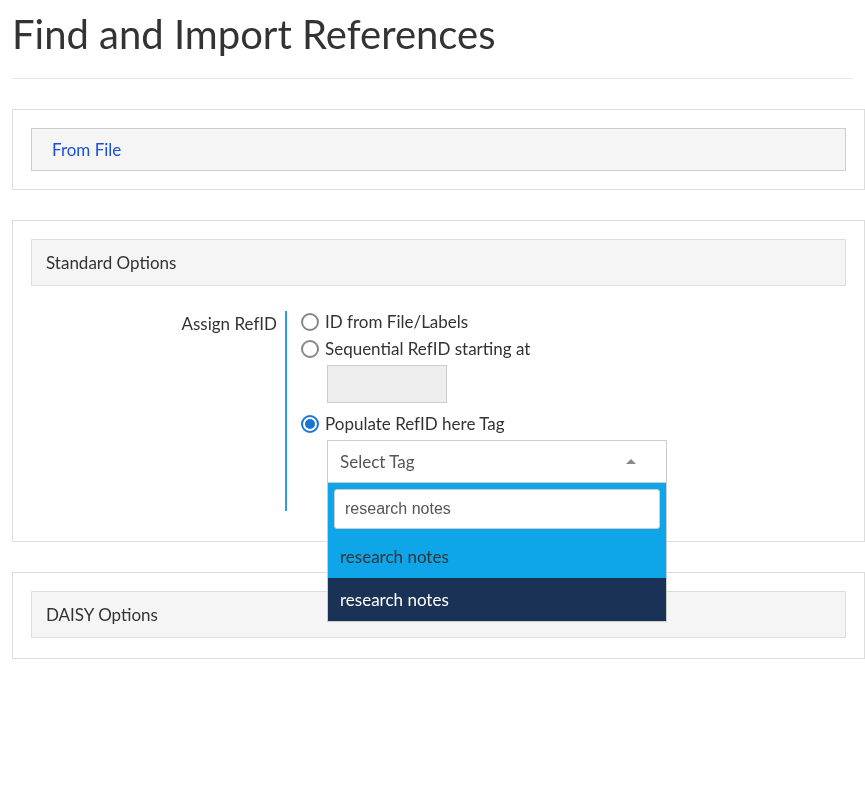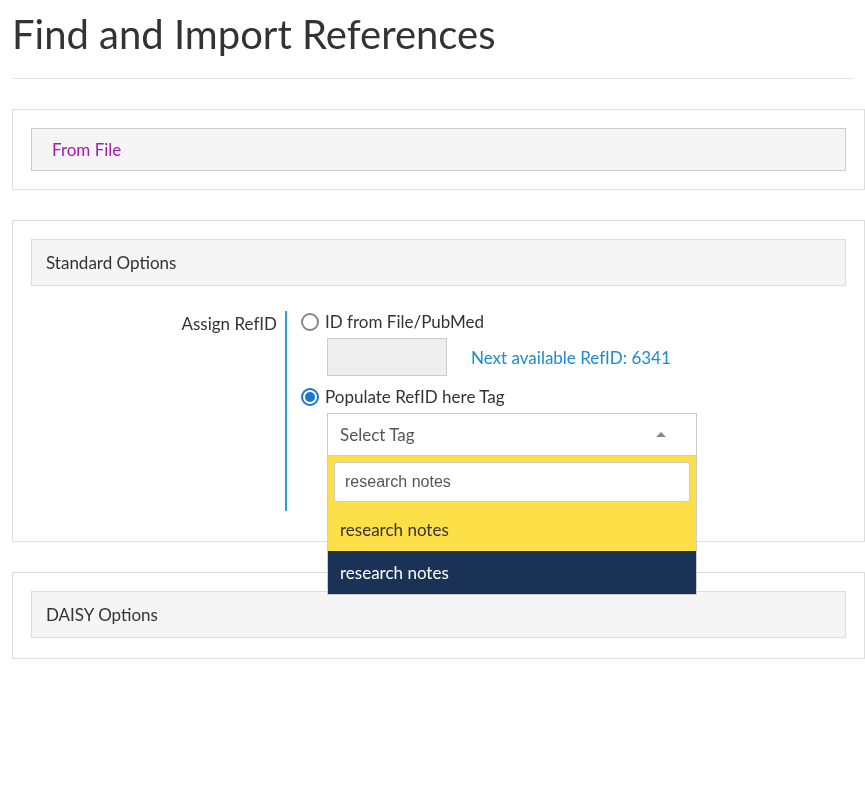--- a/index.html
+++ b/index.html
@@ -25,21 +25,21 @@
     border: 1px solid #ddd;
     background: #fff;
     margin: 0 0 30px 12px;
     padding: 18px 18px;
   }
   .dropdown-header {
     border: 1px solid #ccc;
     background: #f5f5f5;
     padding: 10px 20px;
     font-size: 17px;
-    color: #a21caf;
+    color: #1d4ed8;
     width: 100%;
   }
   .panel-header {
     border: 1px solid #ddd;
     background: #f5f5f5;
     padding: 12px 14px;
     font-size: 17px;
     color: #333;
     width: 100%;
   }
@@ -103,21 +103,21 @@
   }
   .next-link {
     color: #1a8ccf;
     font-size: 17px;
     margin-left: 24px;
     cursor: pointer;
   }
   .seq-row { display:flex; align-items:center; margin: 4px 0 10px 0;}
   .select-wrap {
     position: relative;
-    width: 370px;
+    width: 340px;
     margin-left: 26px;
     margin-top: 4px;
   }
   .select-button {
     width: 100%;
     border: 1px solid #ccc;
     background: #fff;
     padding: 10px 30px 10px 12px;
     text-align: left;
     font-size: 17px;
@@ -130,21 +130,21 @@
   .caret-up {
     width: 0; height: 0;
     border-left: 5px solid transparent;
     border-right: 5px solid transparent;
     border-bottom: 5px solid #888;
   }
   .dropdown-panel {
     position: absolute;
     z-index: 20;
     left: 0; width: 100%;
-    background: #fde047;
+    background: #0ea5e9;
     border: 1px solid #ccc;
     border-top: 1px solid #ccc;
   }
   .search-box {
     margin: 6px;
     width: calc(100% - 12px);
     border: 1px solid #ccc;
     border-radius: 3px;
     padding: 10px 10px;
     font-size: 16px;
@@ -188,26 +188,29 @@
 
   <div class="form-area" style="position:relative;">
     <div style="position:absolute;left:134px;top:0;bottom:0;width:2px;background:#2e9ddd"></div>
 
     <div class="form-row" style="min-height:200px">
       <div class="form-label">Assign RefID</div>
       <div class="form-controls">
 
         <label class="radio-line">
           <span class="radio"></span>
-          <span>ID from File/PubMed</span>
+          <span>ID from File/Labels</span>
         </label>
 
+        <label class="radio-line">
+          <span class="radio"></span>
+          <span>Sequential RefID starting at</span>
+        </label>
         <div class="seq-row">
           <input class="seq-input" disabled="" value="" style="">
-          <a class="next-link">Next available RefID: 6341</a>
         </div>
 
         <label class="radio-line">
           <span class="radio selected"></span>
           <span>Populate RefID here Tag</span>
         </label>
 
         <div class="select-wrap">
           <div class="select-button">
             <span>Select Tag</span>

